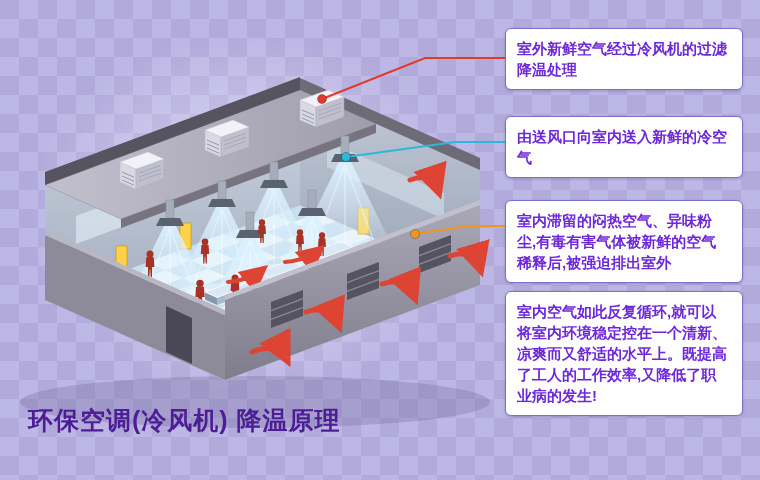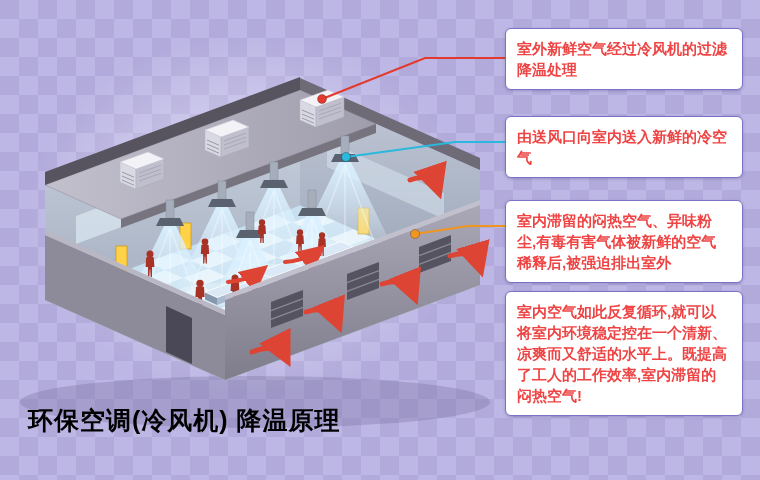--- a/index.html
+++ b/index.html
@@ -12,27 +12,27 @@
   }
   .halo{
     position:absolute;left:0;top:0;width:760px;height:480px;
     background:radial-gradient(ellipse 310px 250px at 250px 215px, rgba(255,255,255,.55), rgba(255,255,255,0) 72%);
   }
   .scene{position:absolute;left:0;top:30px;}
   .overlay{position:absolute;left:0;top:0;}
   .callout{
     position:absolute;left:505px;width:238px;box-sizing:border-box;
     background:#ffffff;border:1px solid #7a72c8;border-radius:6px;
-    padding:9px 11px;font-size:15px;line-height:21px;color:#ef4444;font-weight:600;
+    padding:9px 11px;font-size:15px;line-height:21px;color:#6d28d9;font-weight:600;
     box-shadow:0 1px 3px rgba(60,50,120,.28);
   }
   .c1{top:28px}.c2{top:116px}.c3{top:200px}.c4{top:291px}
   .title{
     position:absolute;left:28px;top:404px;
-    font-size:25px;font-weight:800;color:#000000;letter-spacing:1px;
+    font-size:25px;font-weight:800;color:#4c1d95;letter-spacing:1px;
   }
 </style>
 </head>
 <body>
 
 <div class="halo"></div>
 
 <svg class="scene" width="500" height="420" viewBox="0 0 500 420">
   <defs>
     <pattern id="floorTiles" width="2" height="2" patternUnits="userSpaceOnUse" patternTransform="matrix(25.5 -9.5 18 8 45 270)">
@@ -205,16 +205,16 @@
 <div class="callout c1">
   <span>室外新鲜空气经过冷风机的过滤降温处理</span>
 </div>
 <div class="callout c2">
   <span>由送风口向室内送入新鲜的冷空气</span>
 </div>
 <div class="callout c3">
   <span>室内滞留的闷热空气、异味粉尘,有毒有害气体被新鲜的空气稀释后,被强迫排出室外</span>
 </div>
 <div class="callout c4">
-  <span>室内空气如此反复循环,就可以将室内环境稳定控在一个清新、凉爽而又舒适的水平上。既提高了工人的工作效率,室内滞留的闷热空气!</span>
+  <span>室内空气如此反复循环,就可以将室内环境稳定控在一个清新、凉爽而又舒适的水平上。既提高了工人的工作效率,又降低了职业病的发生!</span>
 </div>
 
 <div class="title">环保空调(冷风机) 降温原理</div>
 
 </body></html>

